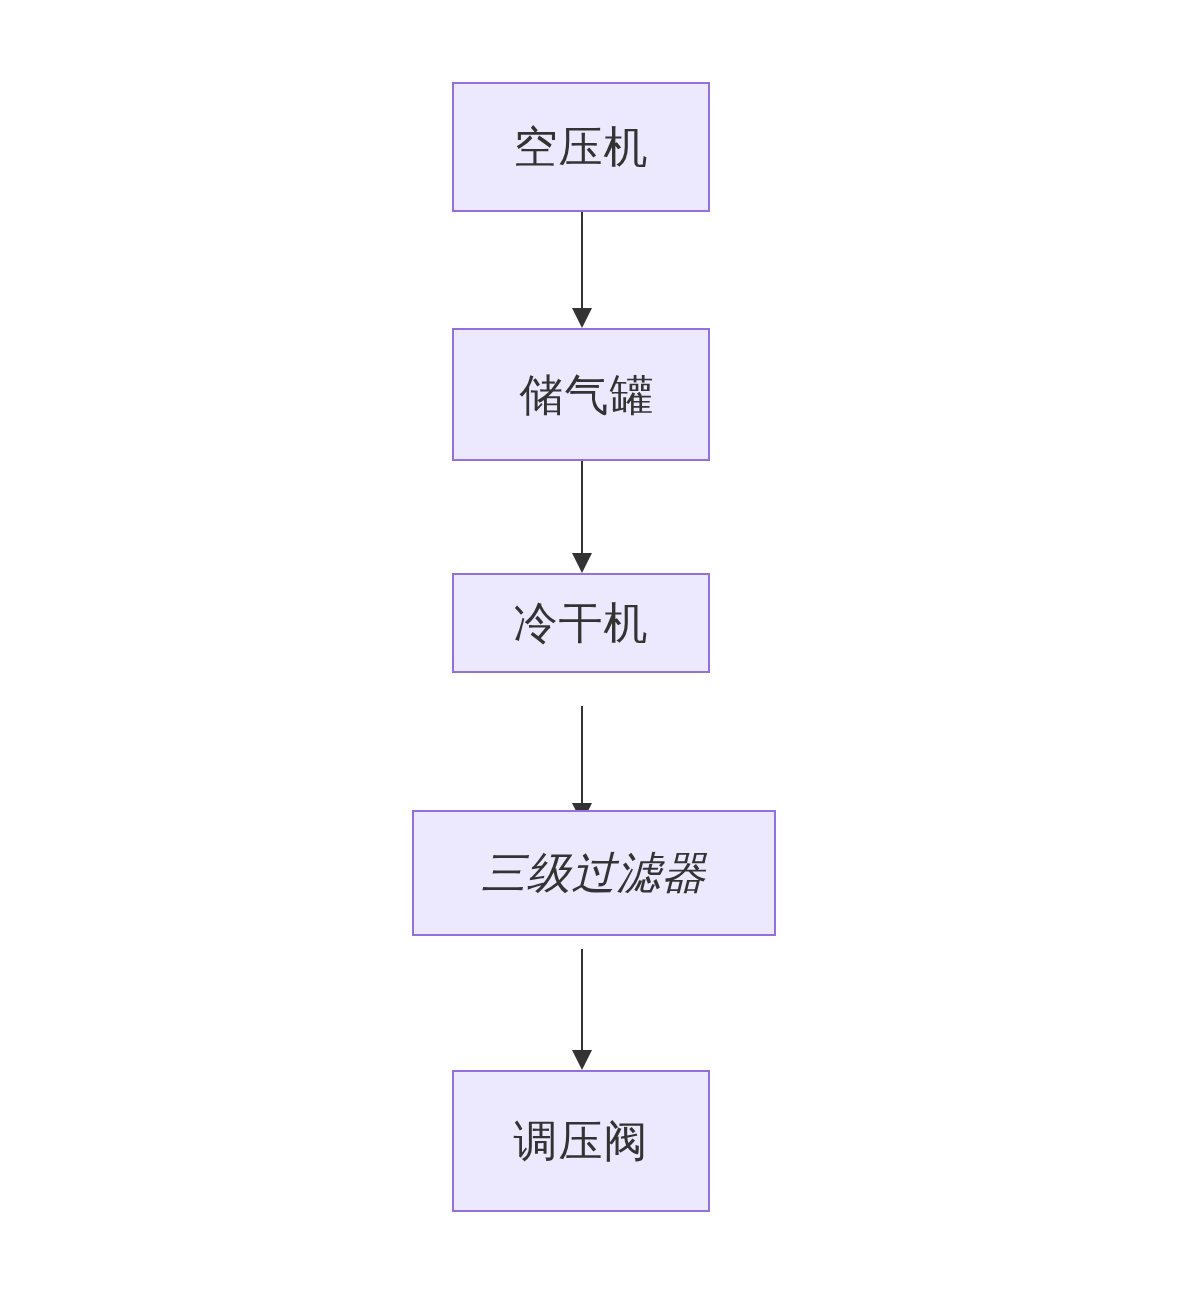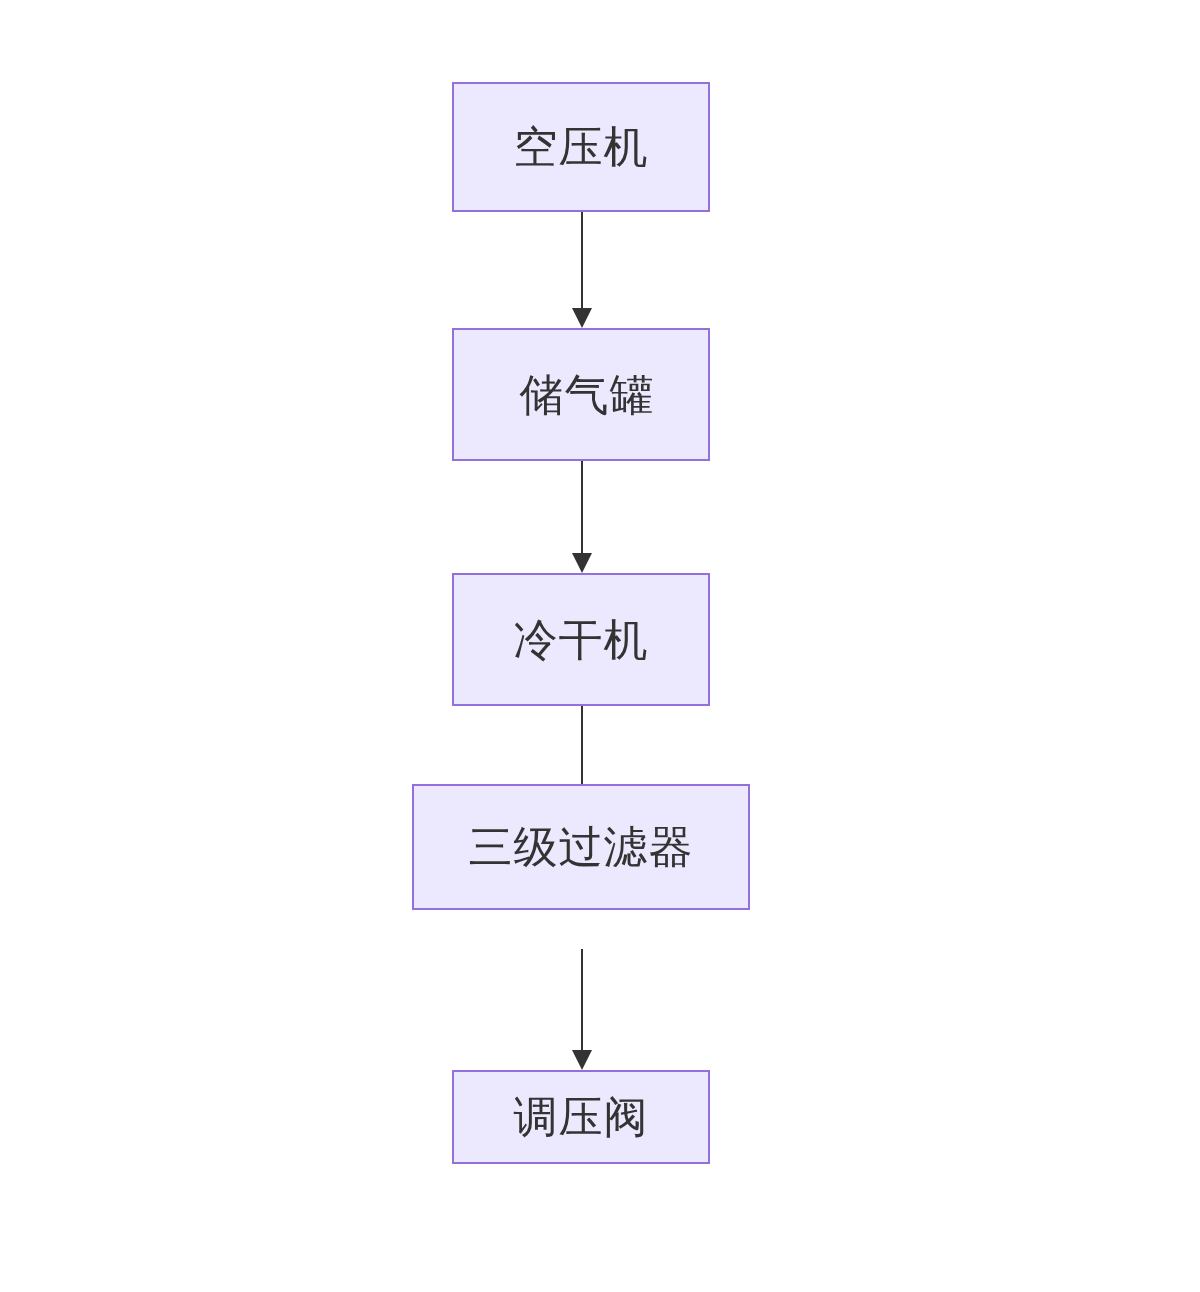--- a/index.html
+++ b/index.html
@@ -37,23 +37,23 @@
     line-height: 1;
     color: #333333;
     letter-spacing: 1px;
     white-space: nowrap;
     font-weight: 400;
   }
 
   
   .node-n1 { left: 452px; top: 82px;   width: 258px; height: 130px; }
   .node-n2 { left: 452px; top: 328px;  width: 258px; height: 133px; padding-left: 12px; }
-  .node-n3 { left: 452px; top: 573px;  width: 258px; height: 133px; }
-  .node-n4 { left: 412px; top: 784px;  width: 338px; height: 126px; }
-  .node-n5 { left: 452px; top: 1070px; width: 258px; height: 94px; }
+  .node-n3 { left: 452px; top: 573px;  width: 258px; height: 100px; }
+  .node-n4 { left: 412px; top: 810px;  width: 364px; height: 126px; font-style: italic; }
+  .node-n5 { left: 452px; top: 1070px; width: 258px; height: 142px; }
 
   .flow-edge {
     position: absolute;
     left: 0;
     top: 0;
     width: 1200px;
     height: 1292px;
     pointer-events: none;
     overflow: visible;
   }

